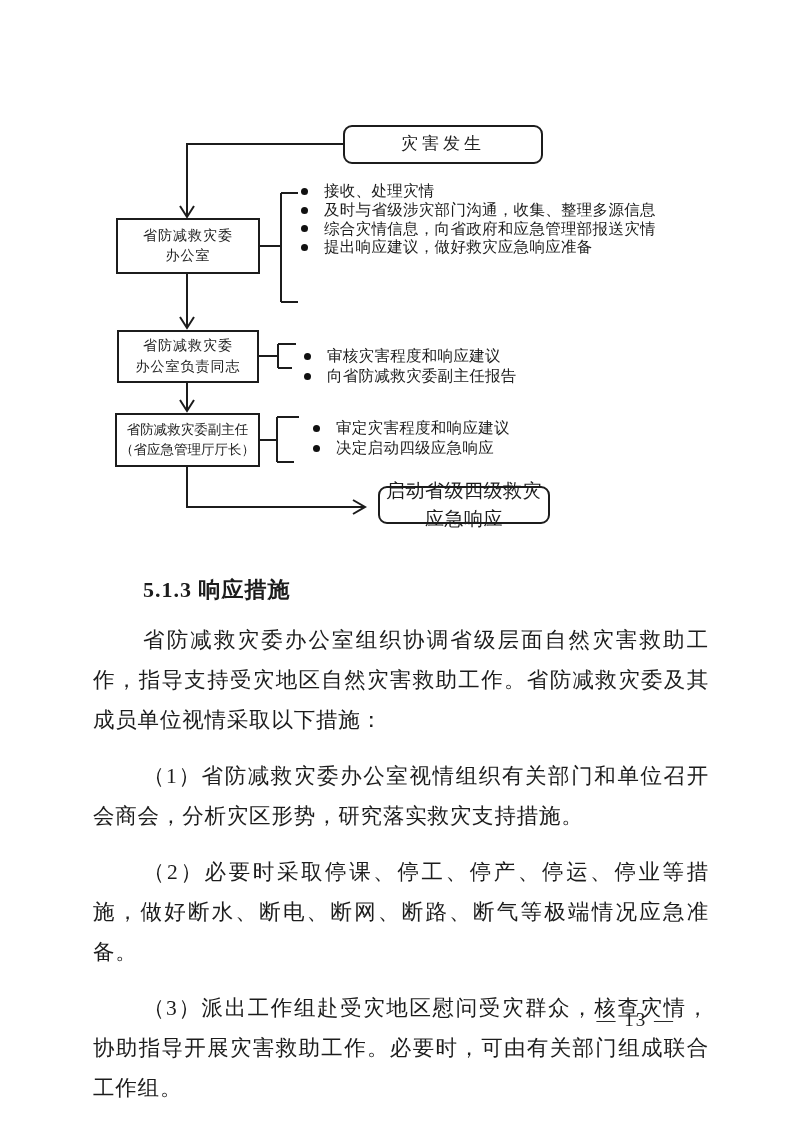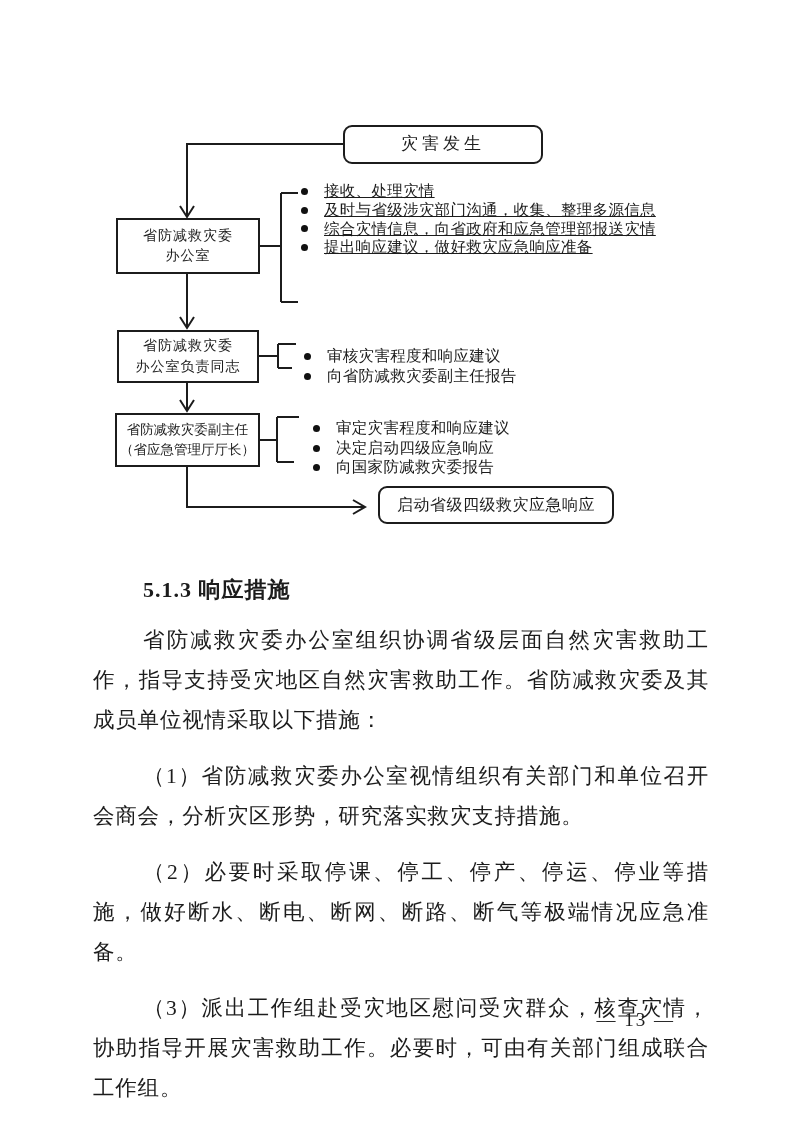--- a/index.html
+++ b/index.html
@@ -22,35 +22,35 @@
     border: 2px solid #1c1c1c;
     display: flex; flex-direction: column;
     align-items: center; justify-content: center;
     text-align: center;
     background: #ffffff;
     line-height: 1.45;
   }
   .fc-box.rounded { border-radius: 9px; }
   .fc-box .bl1, .fc-box .bl2 { font-size: 14px; letter-spacing: 1px; white-space: nowrap; }
   .start-box  { left: 343px; top: 125px; width: 200px; height: 39px; font-size: 17px; letter-spacing: 4px; }
-  .end-box    { left: 378px; top: 486px; width: 236px; height: 38px; font-size: 16px; letter-spacing: 0.5px; }
+  .end-box    { left: 378px; top: 486px; width: 172px; height: 38px; font-size: 19px; letter-spacing: 0.5px; }
   .office-box { left: 116px; top: 218px; width: 144px; height: 56px; }
   .leader-box { left: 117px; top: 330px; width: 142px; height: 53px; }
   .deputy-box { left: 115px; top: 413px; width: 145px; height: 54px; }
   .deputy-box .bl1, .deputy-box .bl2 { letter-spacing: 0; font-size: 13.5px; }
 
   .fc-list { position: absolute; }
   .fc-row { display: flex; align-items: center; white-space: nowrap; }
   .fc-row .dot {
     width: 7px; height: 7px; border-radius: 50%;
     background: #111; margin-right: 16px; flex: 0 0 auto;
   }
   .fc-row .fc-text { font-size: 15.5px; letter-spacing: 0.3px; }
   .list-1 { left: 301px; top: 182px; }
-  .list-1 .fc-row { height: 18.8px; text-decoration: underline; }
+  .list-1 .fc-row { height: 18.8px; }
   .list-2 { left: 304px; top: 347px; }
   .list-2 .fc-row { height: 19.5px; }
   .list-3 { left: 313px; top: 419px; }
   .list-3 .fc-row { height: 19.6px; }
 
   
   .text-section { position: absolute; left: 93px; top: 560px; width: 616px; }
   .section-heading {
     font-size: 22px; font-weight: bold;
     margin: 16px 0 11px 50px; line-height: 28px; letter-spacing: 1px;
@@ -174,24 +174,20 @@
 
     <div class="fc-list list-3">
       <div class="fc-row">
           <span class="dot"></span>
           <span class="fc-text">审定灾害程度和响应建议</span>
         </div>
       <div class="fc-row">
           <span class="dot"></span>
           <span class="fc-text">决定启动四级应急响应</span>
         </div>
-      <div class="fc-row">
-          <span class="dot"></span>
-          <span class="fc-text">向国家防减救灾委报告</span>
-        </div>
     </div>
 
   </div>
 
   <div class="text-section">
     <h3 class="section-heading">5.1.3  响应措施</h3>
     <p class="body-para">省防减救灾委办公室组织协调省级层面自然灾害救助工作，指导支持受灾地区自然灾害救助工作。省防减救灾委及其成员单位视情采取以下措施：</p>
     <p class="body-para">（1）省防减救灾委办公室视情组织有关部门和单位召开会商会，分析灾区形势，研究落实救灾支持措施。</p>
     <p class="body-para">（2）必要时采取停课、停工、停产、停运、停业等措施，做好断水、断电、断网、断路、断气等极端情况应急准备。</p>
     <p class="body-para">（3）派出工作组赴受灾地区慰问受灾群众，核查灾情，协助指导开展灾害救助工作。必要时，可由有关部门组成联合工作组。</p>

